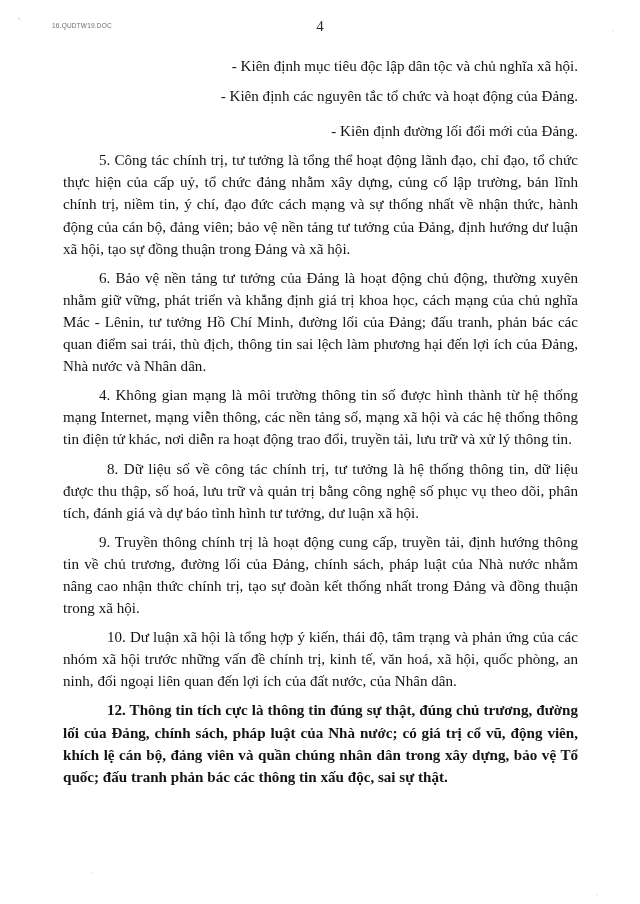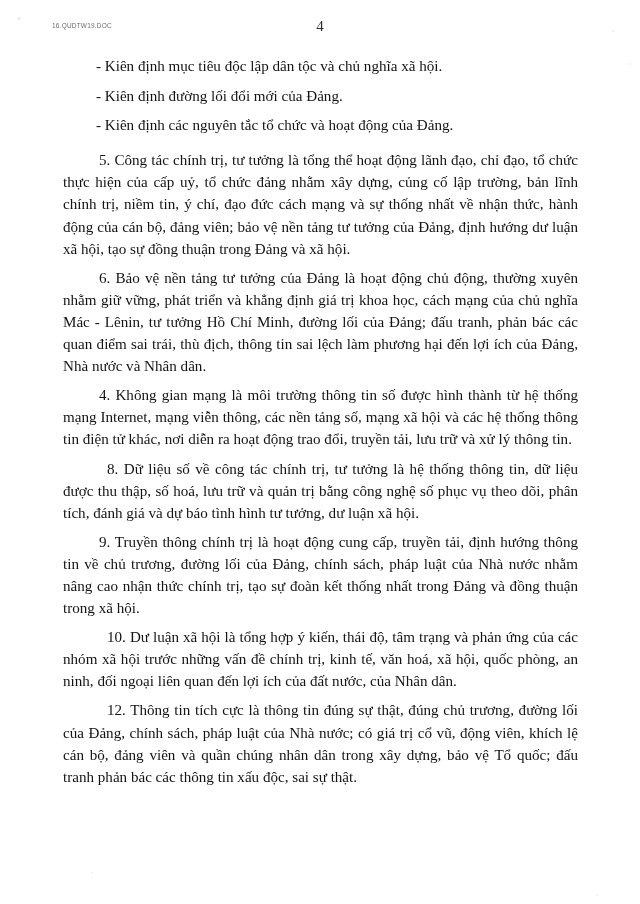--- a/index.html
+++ b/index.html
@@ -67,31 +67,32 @@
     text-align: justify;
     font-size: 15.1px;
     line-height: 22.1px;
     color: #131313;
     filter: blur(0.16px);
     -webkit-font-smoothing: antialiased;
   }
   p.para.dash {
     text-indent: 33px;
     margin-bottom: 7.5px;
-    text-align: left;
+    text-align: right;
   }
   p.para.num {
     text-indent: 36px;
     margin-bottom: 7.0px;
   }
   p.para.num.wide-indent {
     text-indent: 44px;
   }
   p.para.last {
     margin-bottom: 0;
+    font-weight: bold;
   }
 
   
   .scan-speck {
     position: absolute;
     background: #c9c9c9;
     opacity: 0.5;
     border-radius: 50%;
     pointer-events: none;
   }
@@ -108,23 +109,23 @@
 
   <div class="page-header">
     <div class="header-filename">16.QUDTW19.DOC</div>
     <div class="page-number">4</div>
   </div>
 
   <div class="body-area">
 
     <p class="para dash">- Kiên định mục tiêu độc lập dân tộc và chủ nghĩa xã hội.</p>
 
+    <p class="para dash" style="margin-bottom:13px;">- Kiên định các nguyên tắc tổ chức và hoạt động của Đảng.</p>
+
     <p class="para dash">- Kiên định đường lối đổi mới của Đảng.</p>
-
-    <p class="para dash" style="margin-bottom:13px;">- Kiên định các nguyên tắc tổ chức và hoạt động của Đảng.</p>
 
     <p class="para num">5. Công tác chính trị, tư tưởng là tổng thể hoạt động lãnh đạo, chỉ đạo, tổ chức thực hiện của cấp uỷ, tổ chức đảng nhằm xây dựng, củng cố lập trường, bản lĩnh chính trị, niềm tin, ý chí, đạo đức cách mạng và sự thống nhất về nhận thức, hành động của cán bộ, đảng viên; bảo vệ nền tảng tư tưởng của Đảng, định hướng dư luận xã hội, tạo sự đồng thuận trong Đảng và xã hội.</p>
 
     <p class="para num">6. Bảo vệ nền tảng tư tưởng của Đảng là hoạt động chủ động, thường xuyên nhằm giữ vững, phát triển và khẳng định giá trị khoa học, cách mạng của chủ nghĩa Mác - Lênin, tư tưởng Hồ Chí Minh, đường lối của Đảng; đấu tranh, phản bác các quan điểm sai trái, thù địch, thông tin sai lệch làm phương hại đến lợi ích của Đảng, Nhà nước và Nhân dân.</p>
 
     <p class="para num">4. Không gian mạng là môi trường thông tin số được hình thành từ hệ thống mạng Internet, mạng viễn thông, các nền tảng số, mạng xã hội và các hệ thống thông tin điện tử khác, nơi diễn ra hoạt động trao đổi, truyền tải, lưu trữ và xử lý thông tin.</p>
 
     <p class="para num wide-indent">8. Dữ liệu số về công tác chính trị, tư tưởng là hệ thống thông tin, dữ liệu được thu thập, số hoá, lưu trữ và quản trị bằng công nghệ số phục vụ theo dõi, phân tích, đánh giá và dự báo tình hình tư tưởng, dư luận xã hội.</p>
 
     <p class="para num">9. Truyền thông chính trị là hoạt động cung cấp, truyền tải, định hướng thông tin về chủ trương, đường lối của Đảng, chính sách, pháp luật của Nhà nước nhằm nâng cao nhận thức chính trị, tạo sự đoàn kết thống nhất trong Đảng và đồng thuận trong xã hội.</p>

